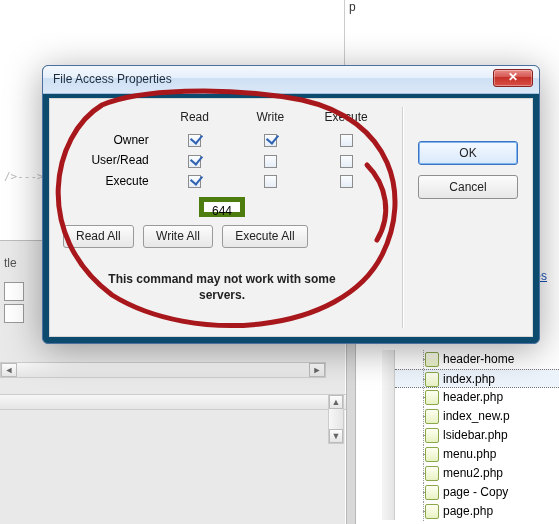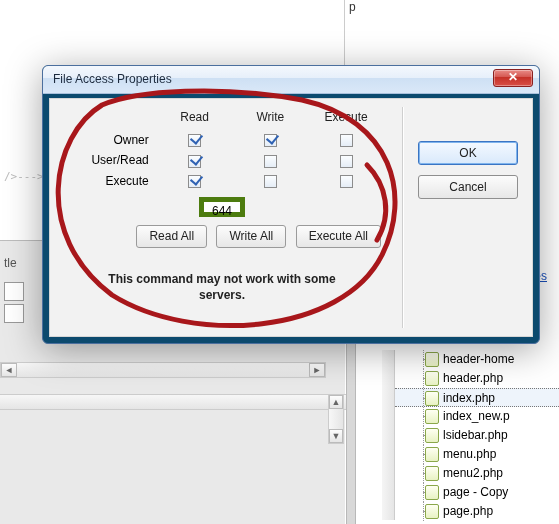--- a/index.html
+++ b/index.html
@@ -230,21 +230,21 @@
     border-bottom:2px solid #2f62b3;
     transform: rotate(-50deg);
   }
   .mode-field {
     width: 46px; height: 20px; margin: 6px auto 8px auto;
     display: block;
     border: 5px solid #4d7c0f;
     background: #fff; text-align: center; line-height: 18px;
     font-size: 12px;
   }
-  .btn-row { text-align: right; }
+  .btn-row { text-align: left; }
   .flat-btn {
     display: inline-block;
     height: 23px; line-height: 21px;
     padding: 0 12px;
     margin: 0 3px;
     border: 1px solid #9a9a9a;
     border-radius: 3px;
     background: linear-gradient(#fcfcfc,#e7e7e7);
     color: #222;
   }
@@ -329,35 +329,35 @@
 <div class="file-list-scroll"></div>
 <div class="file-list">
   <div class="file-row">
     <div class="tree-lines">
         <div class="tree-v"></div>
         <div class="tree-h"></div>
       </div>
     <span class="file-icon"></span>
     <span>header-home</span>
   </div>
+  <div class="file-row sel">
+    <div class="tree-lines">
+        <div class="tree-v"></div>
+        <div class="tree-h"></div>
+      </div>
+    <span class="file-icon"></span>
+    <span>index.php</span>
+  </div>
   <div class="file-row">
     <div class="tree-lines">
         <div class="tree-v"></div>
         <div class="tree-h"></div>
       </div>
     <span class="file-icon"></span>
     <span>header.php</span>
-  </div>
-  <div class="file-row sel">
-    <div class="tree-lines">
-        <div class="tree-v"></div>
-        <div class="tree-h"></div>
-      </div>
-    <span class="file-icon"></span>
-    <span>index.php</span>
   </div>
   <div class="file-row">
     <div class="tree-lines">
         <div class="tree-v"></div>
         <div class="tree-h"></div>
       </div>
     <span class="file-icon"></span>
     <span>index_new.p</span>
   </div>
   <div class="file-row">

